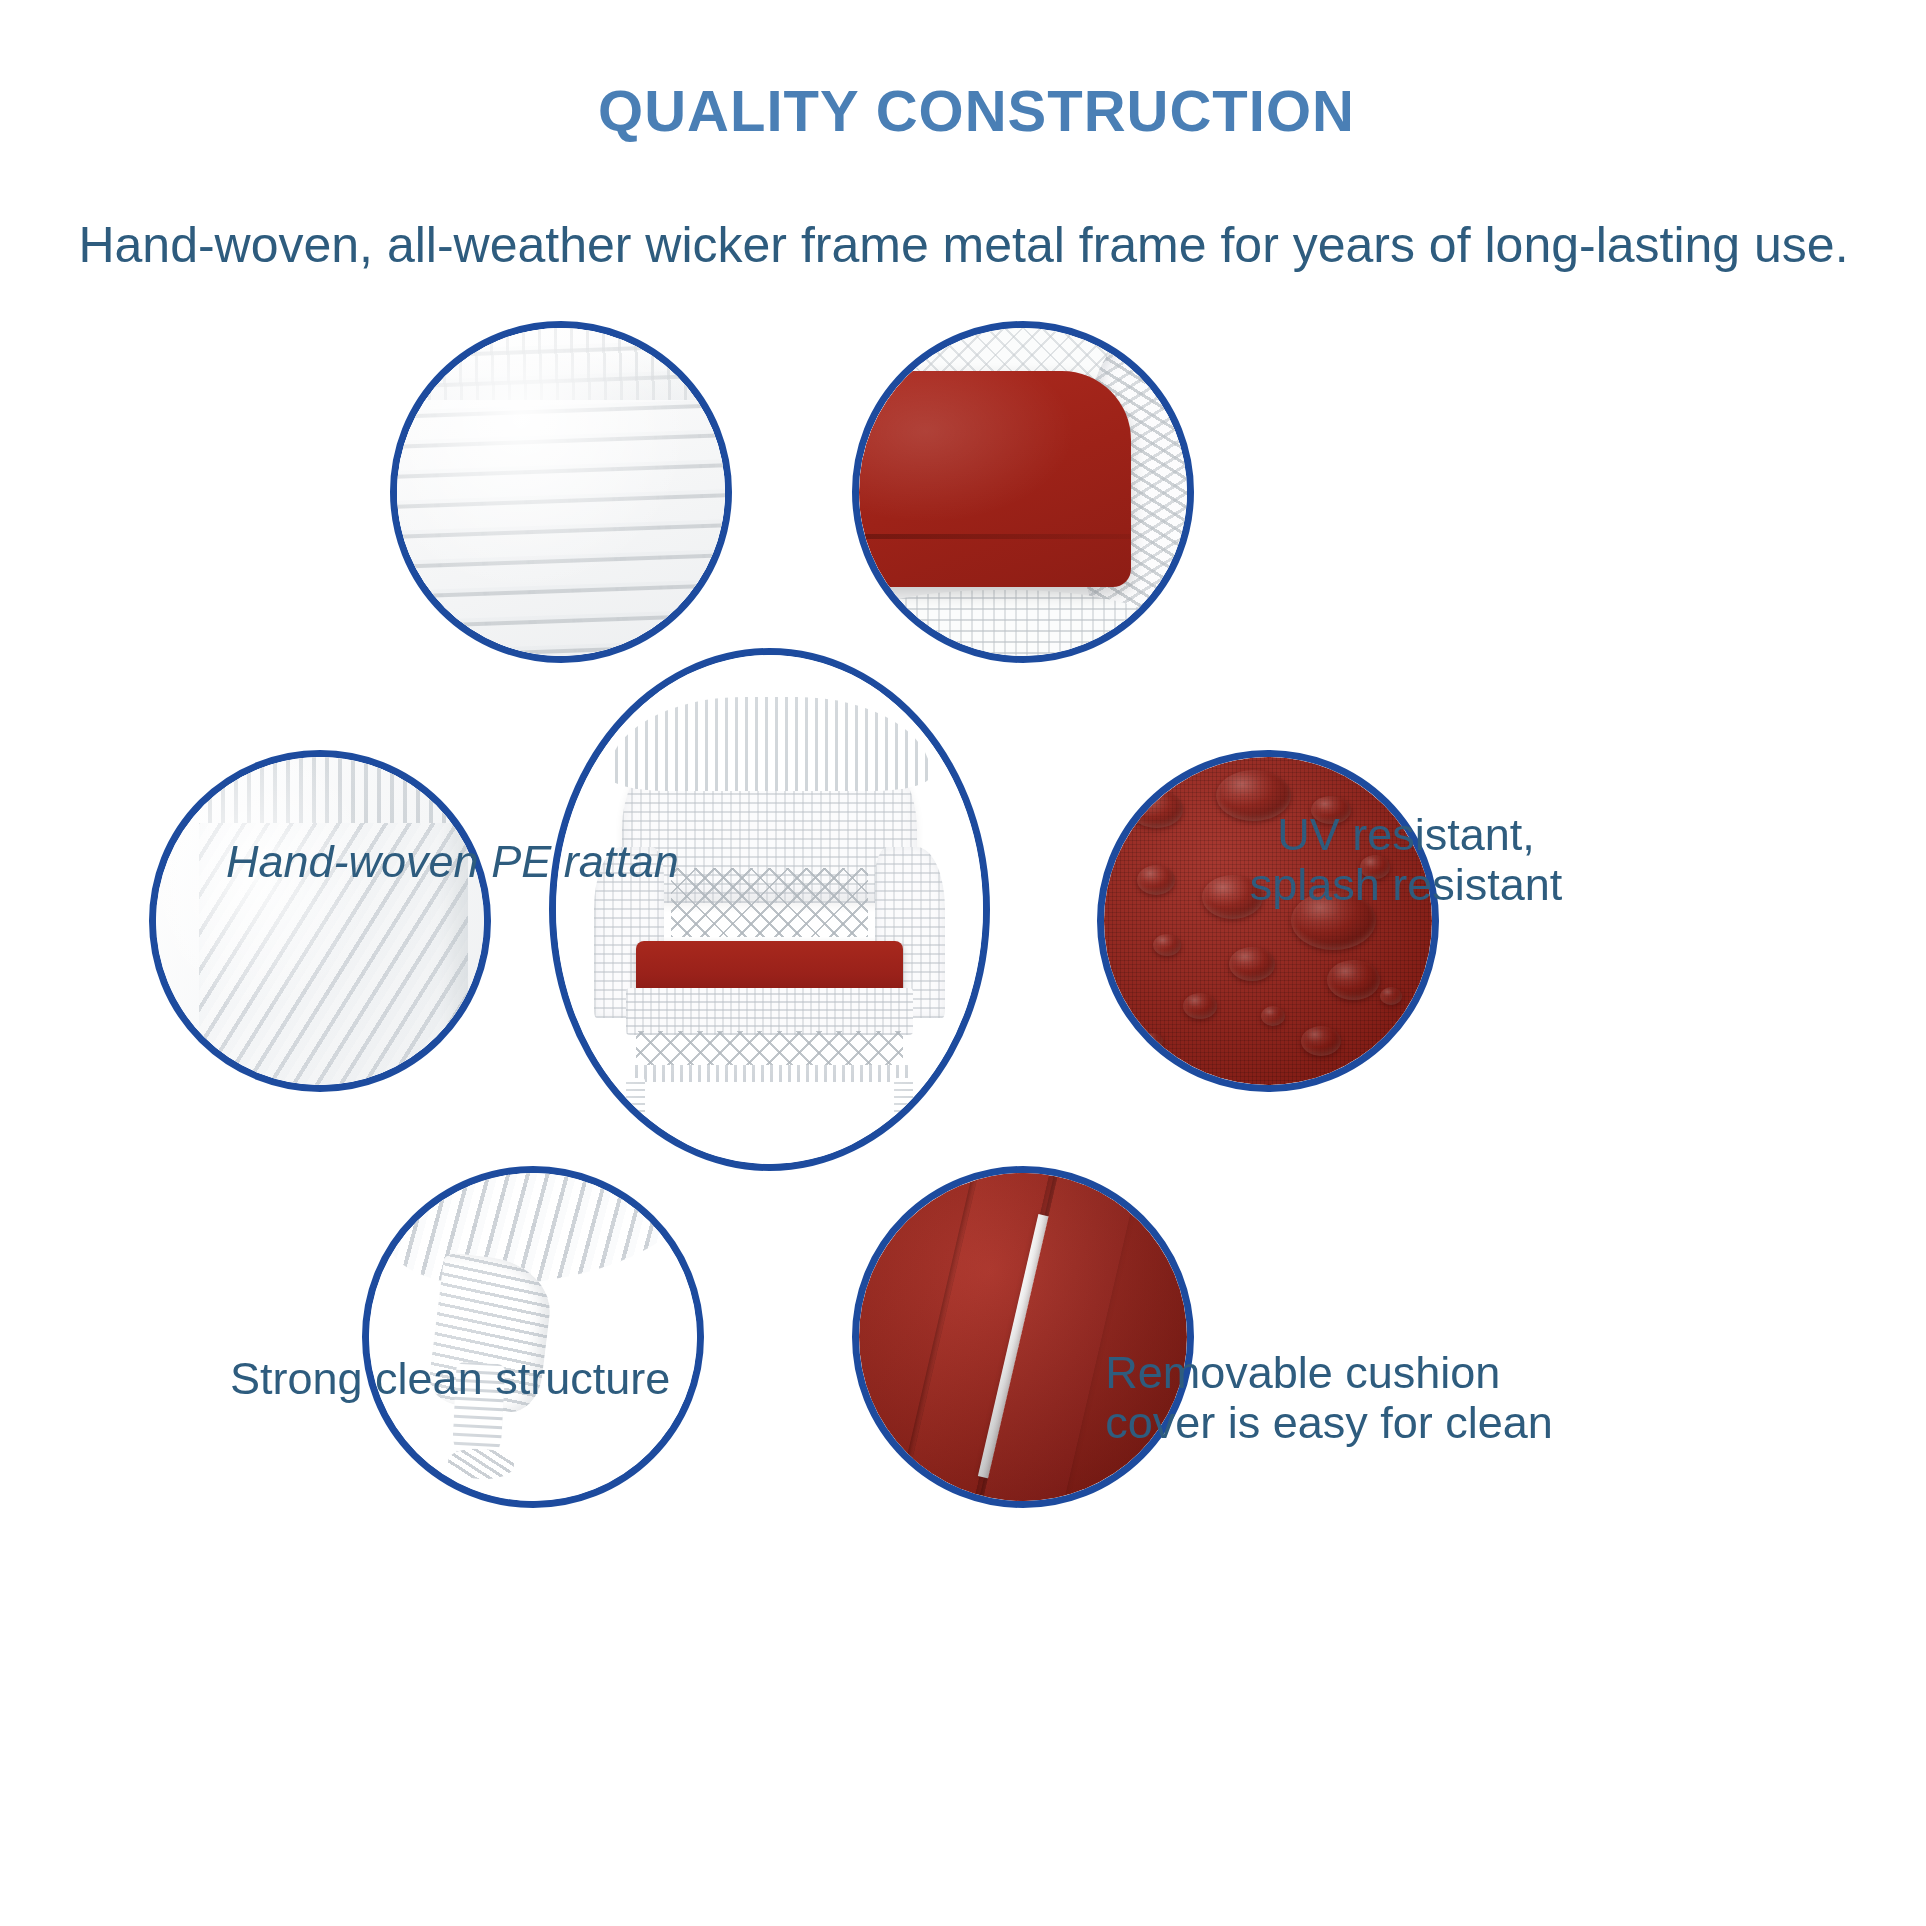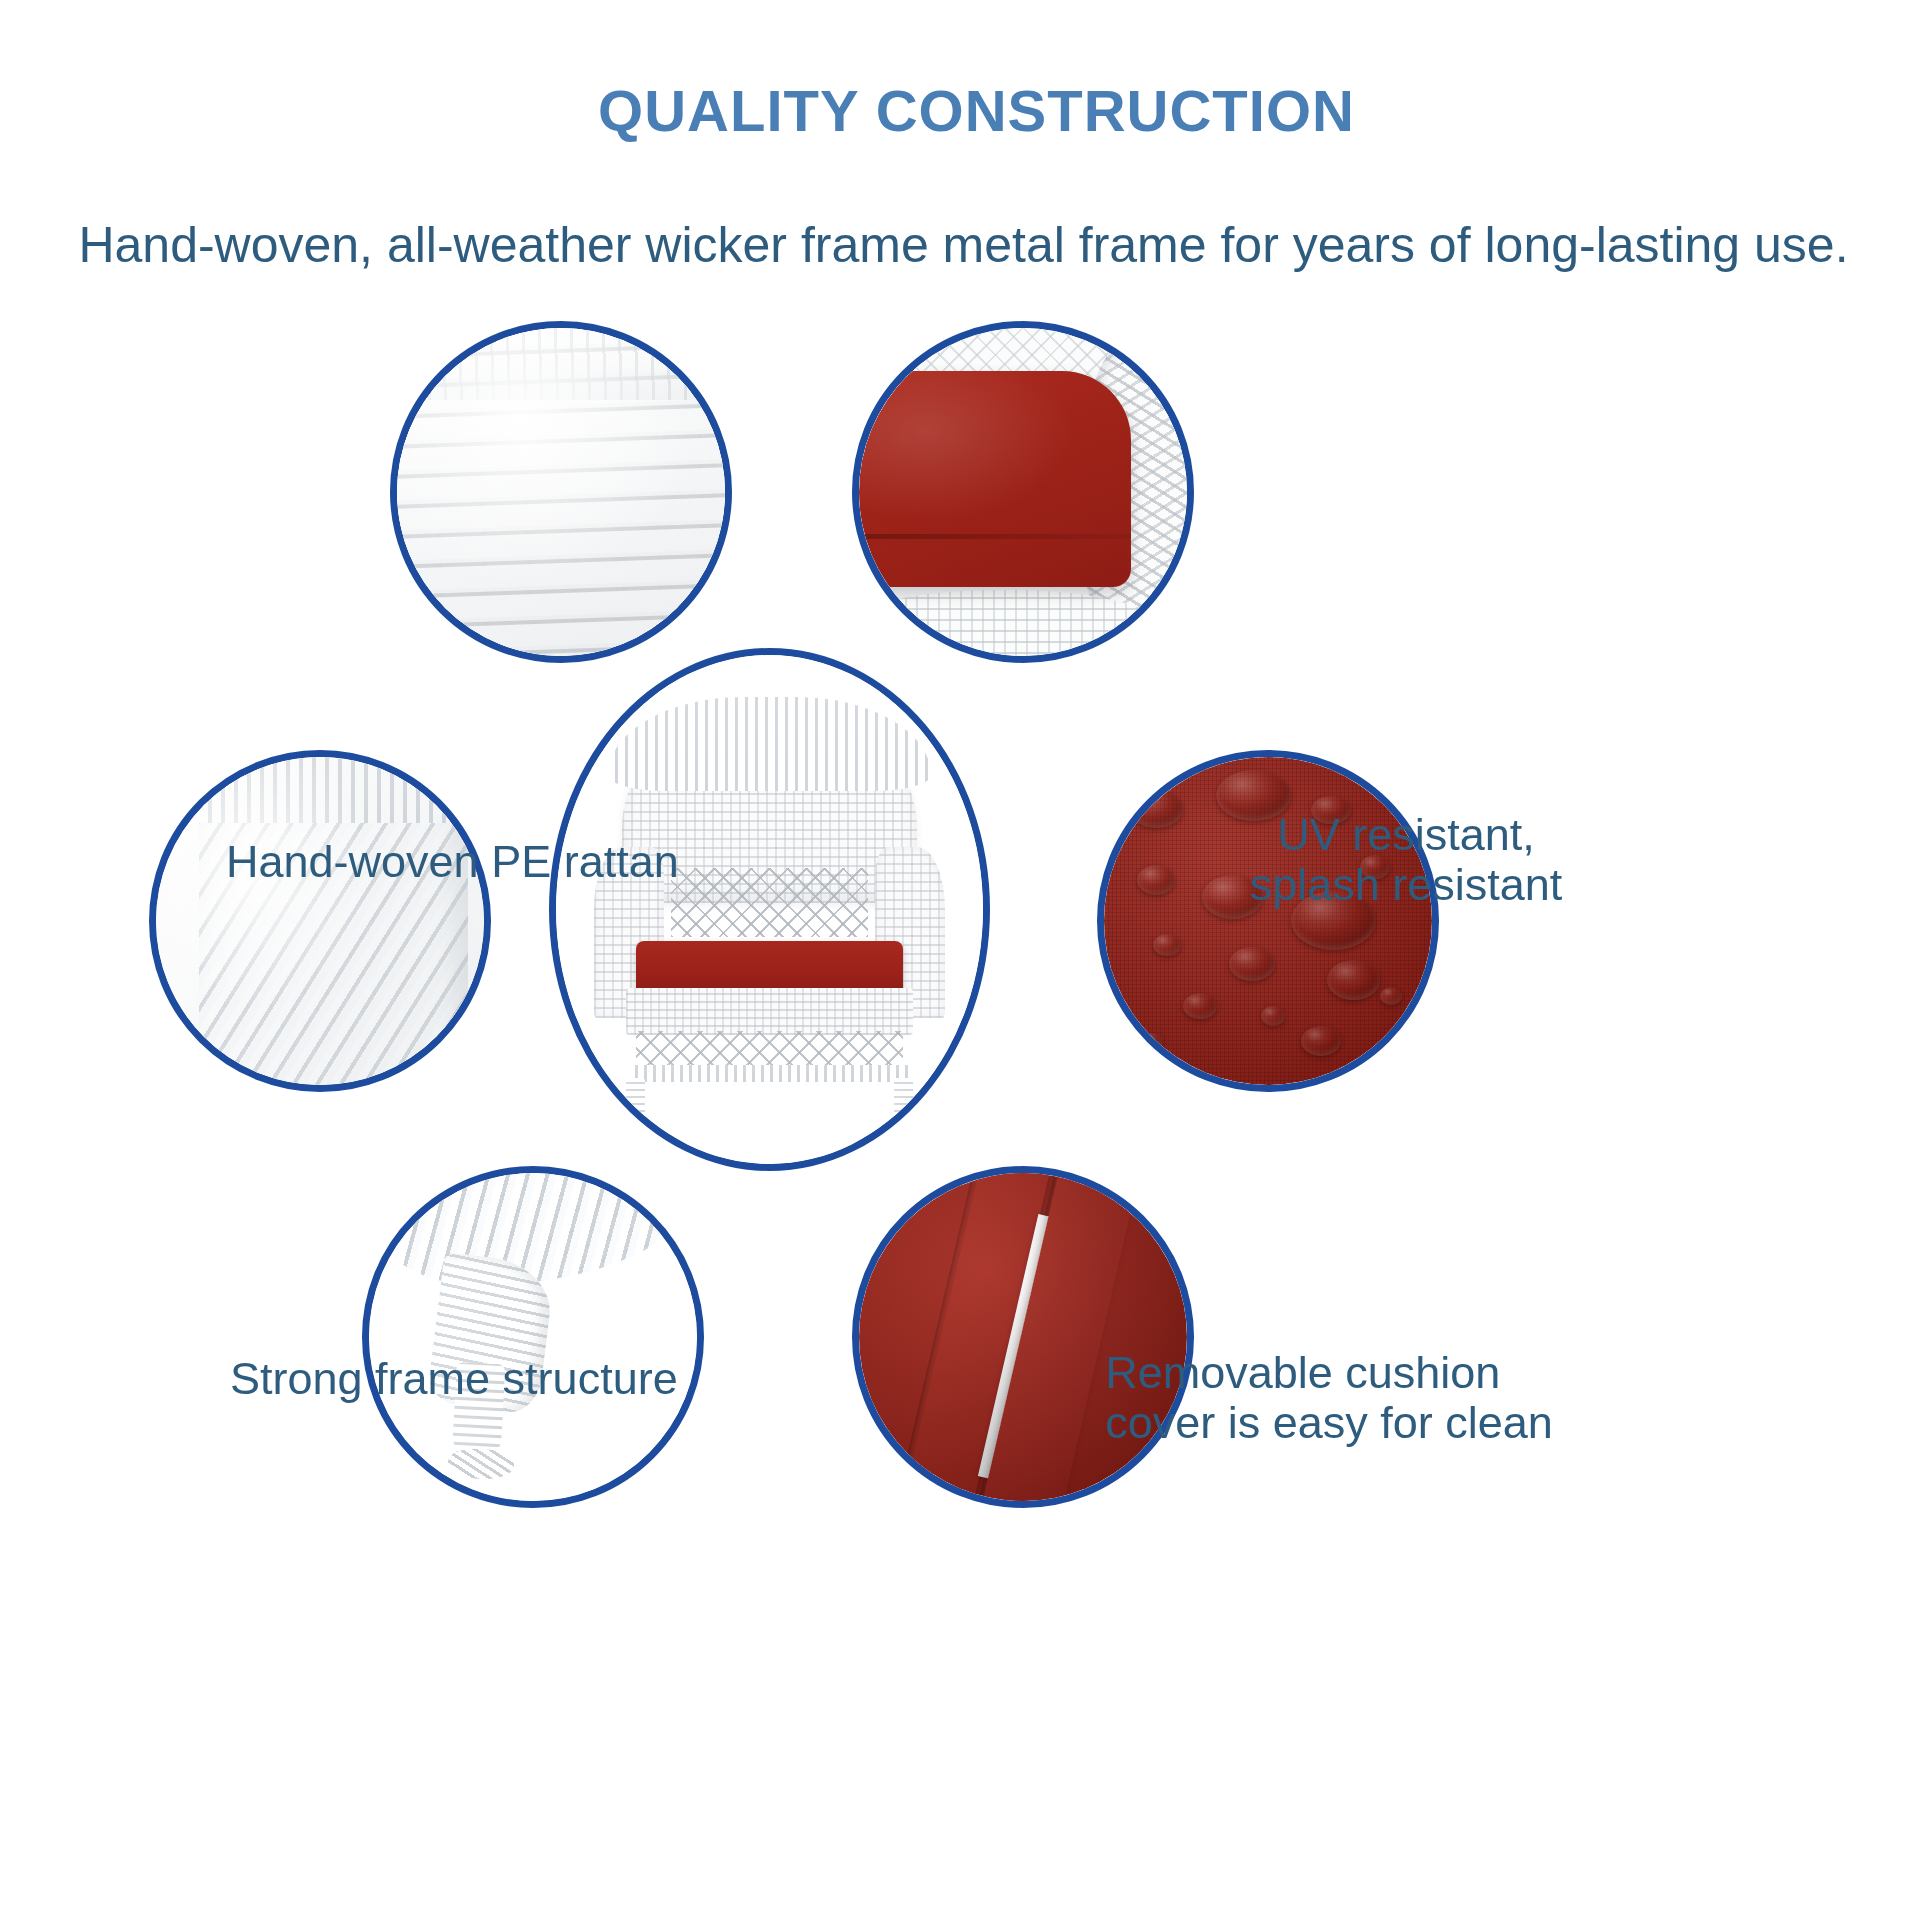--- a/index.html
+++ b/index.html
@@ -341,21 +341,21 @@
 
   
   .label {
     position:absolute;
     color:#2e5c7e;
     font-size:45px;
     line-height:1.12;
     font-weight:400;
     white-space:pre-line;
   }
-  #label-rattan  { left:226px; top:837px; text-align:right; }
+  #label-rattan  { left:226px; top:837px; text-align:right;font-style:italic; }
   #label-uv      { left:1406px; top:810px; text-align:center; transform:translateX(-50%); }
   #label-metal   { left:230px; top:1354px; text-align:left; }
   #label-cushion { left:1317px; top:1348px; text-align:left; transform:translateX(-50%);margin-left:12px; }
 </style>
 </head>
 <body>
 
 <div id="page-title">QUALITY CONSTRUCTION</div>
 <div id="page-subtitle">Hand-woven, all-weather wicker frame metal frame for years of long-lasting use.</div>
 
@@ -447,16 +447,16 @@
     <div class="seamB"></div>
     <div class="zipGap"></div>
     <div class="flapR"></div>
     <div class="vignette"></div>
   </div>
 </div>
 
 <div class="label" id="label-rattan">Hand-woven PE rattan</div>
 <div class="label" id="label-uv">UV resistant,
 splash resistant</div>
-<div class="label" id="label-metal">Strong frame structure</div>
+<div class="label" id="label-metal">Strong clean structure</div>
 <div class="label" id="label-cushion">Removable cushion
 cover is easy for clean</div>
 
 
 </body></html>

